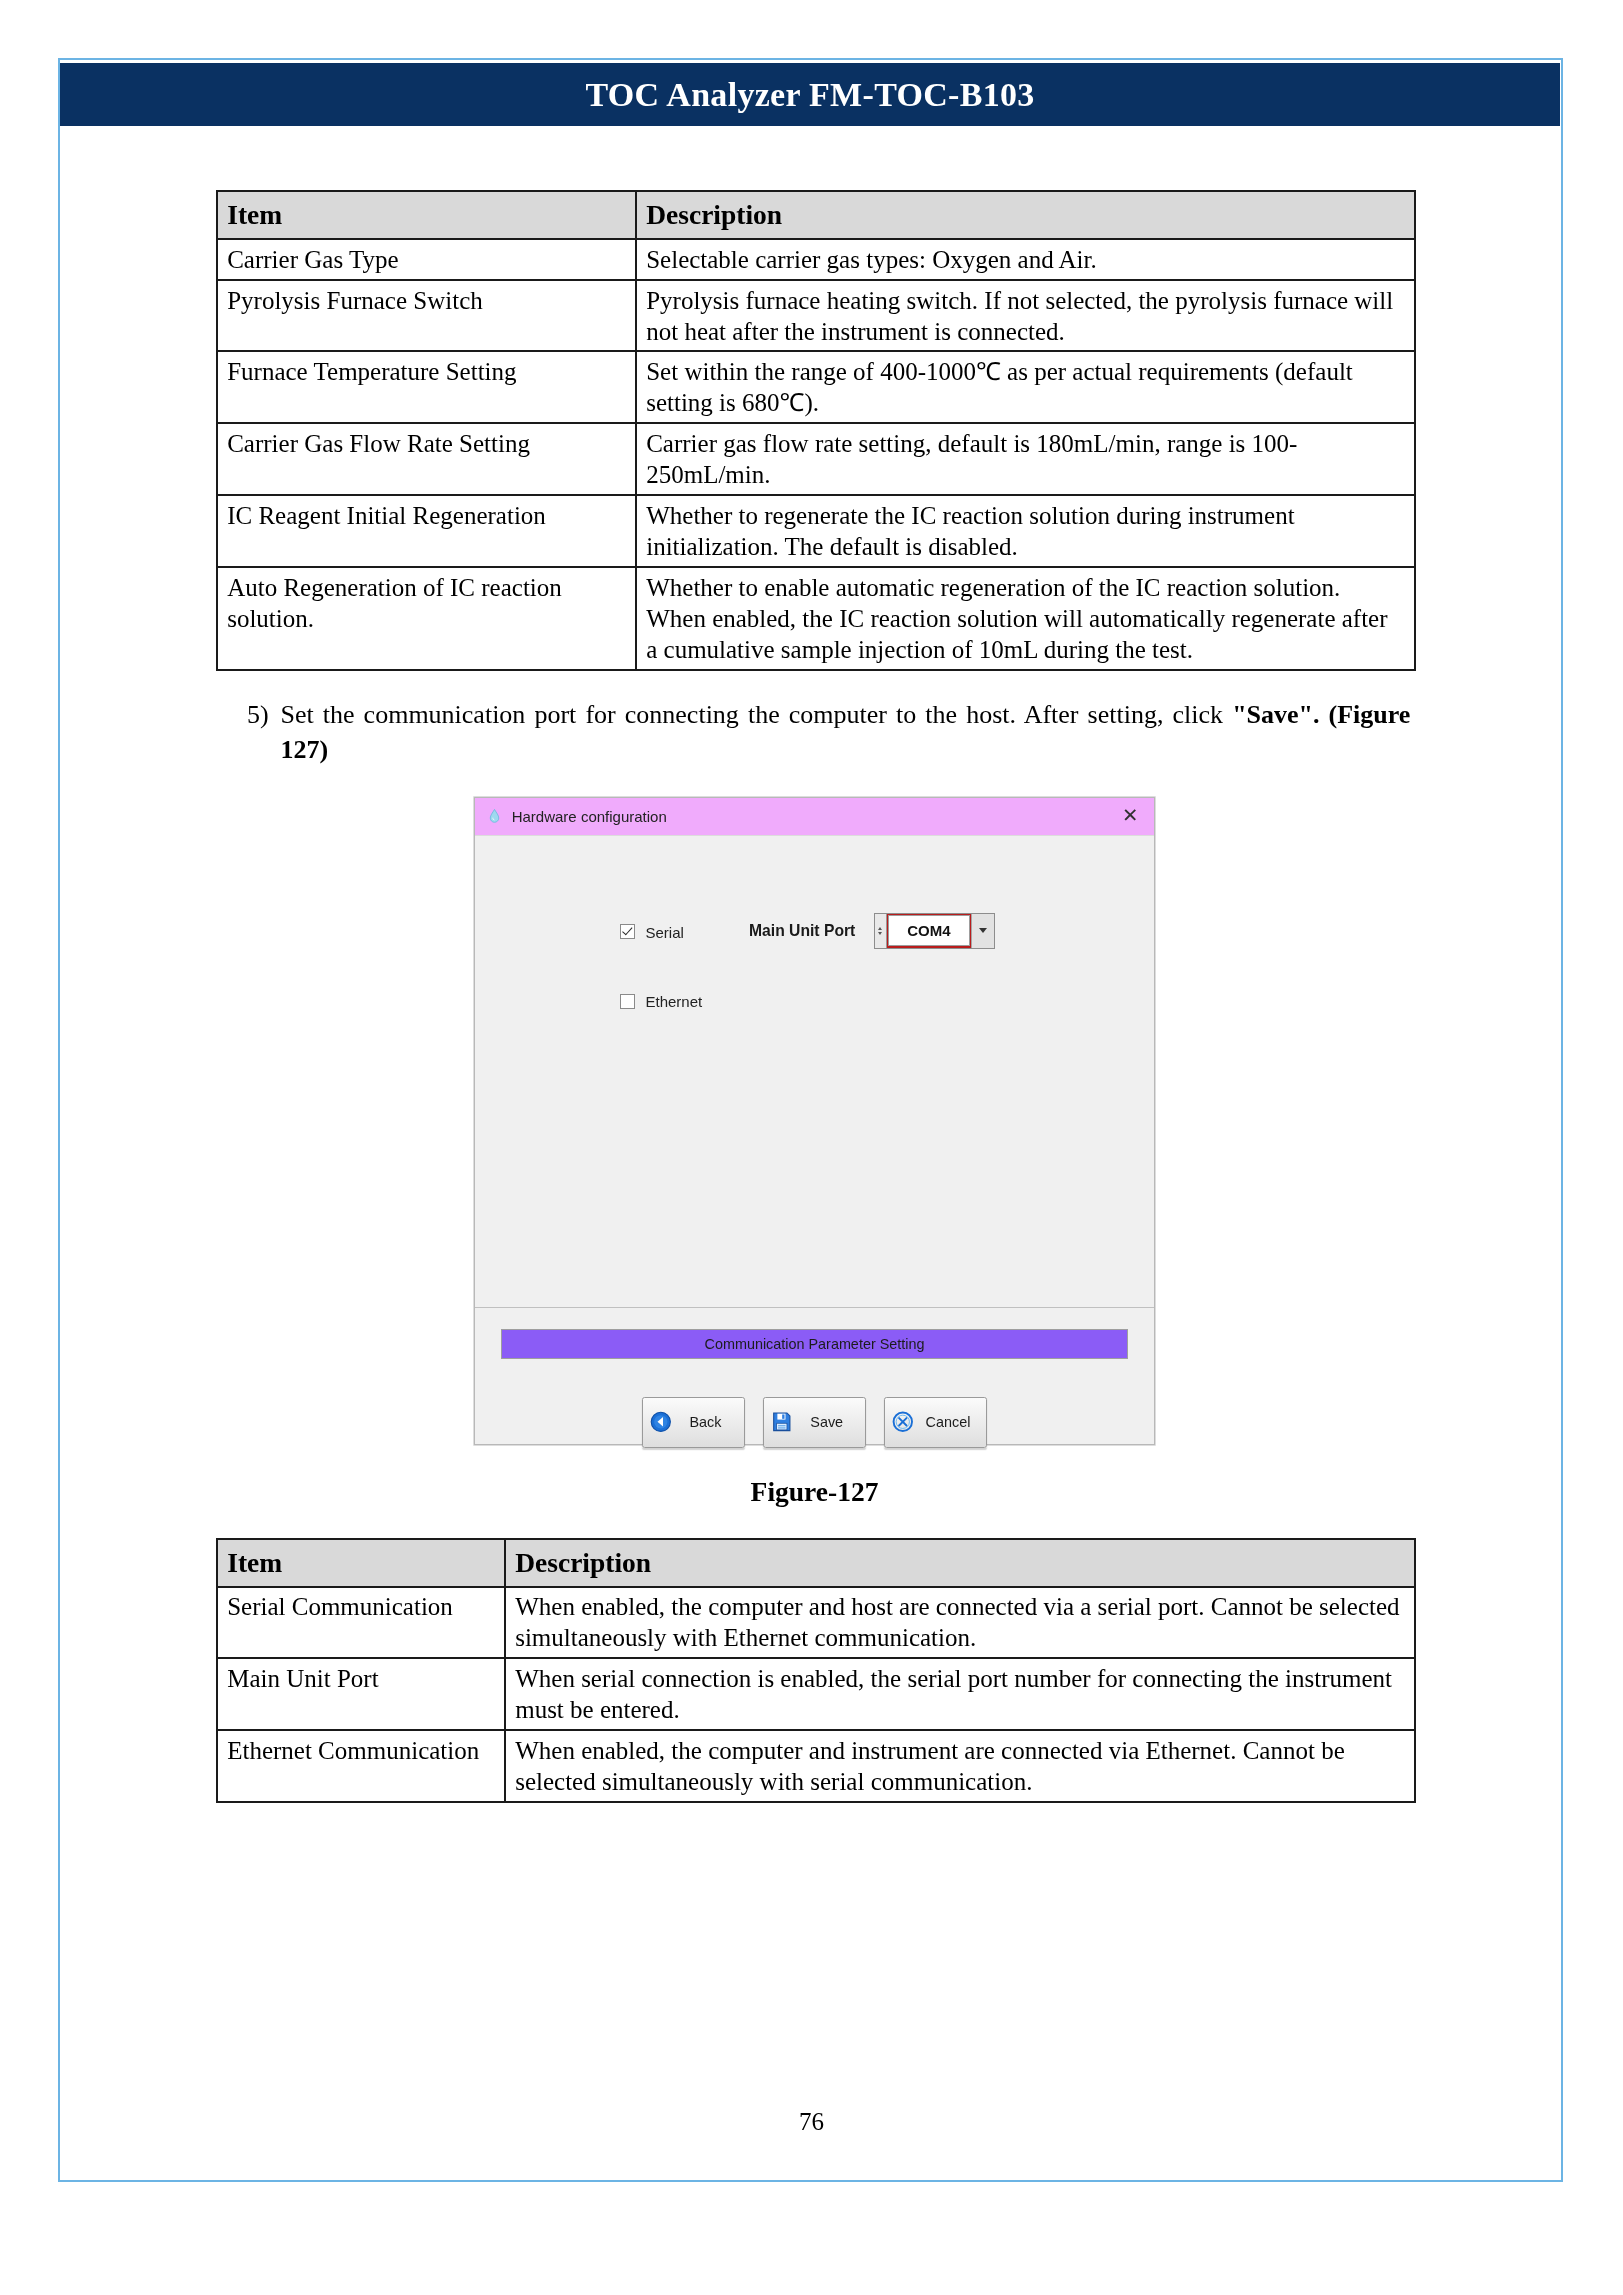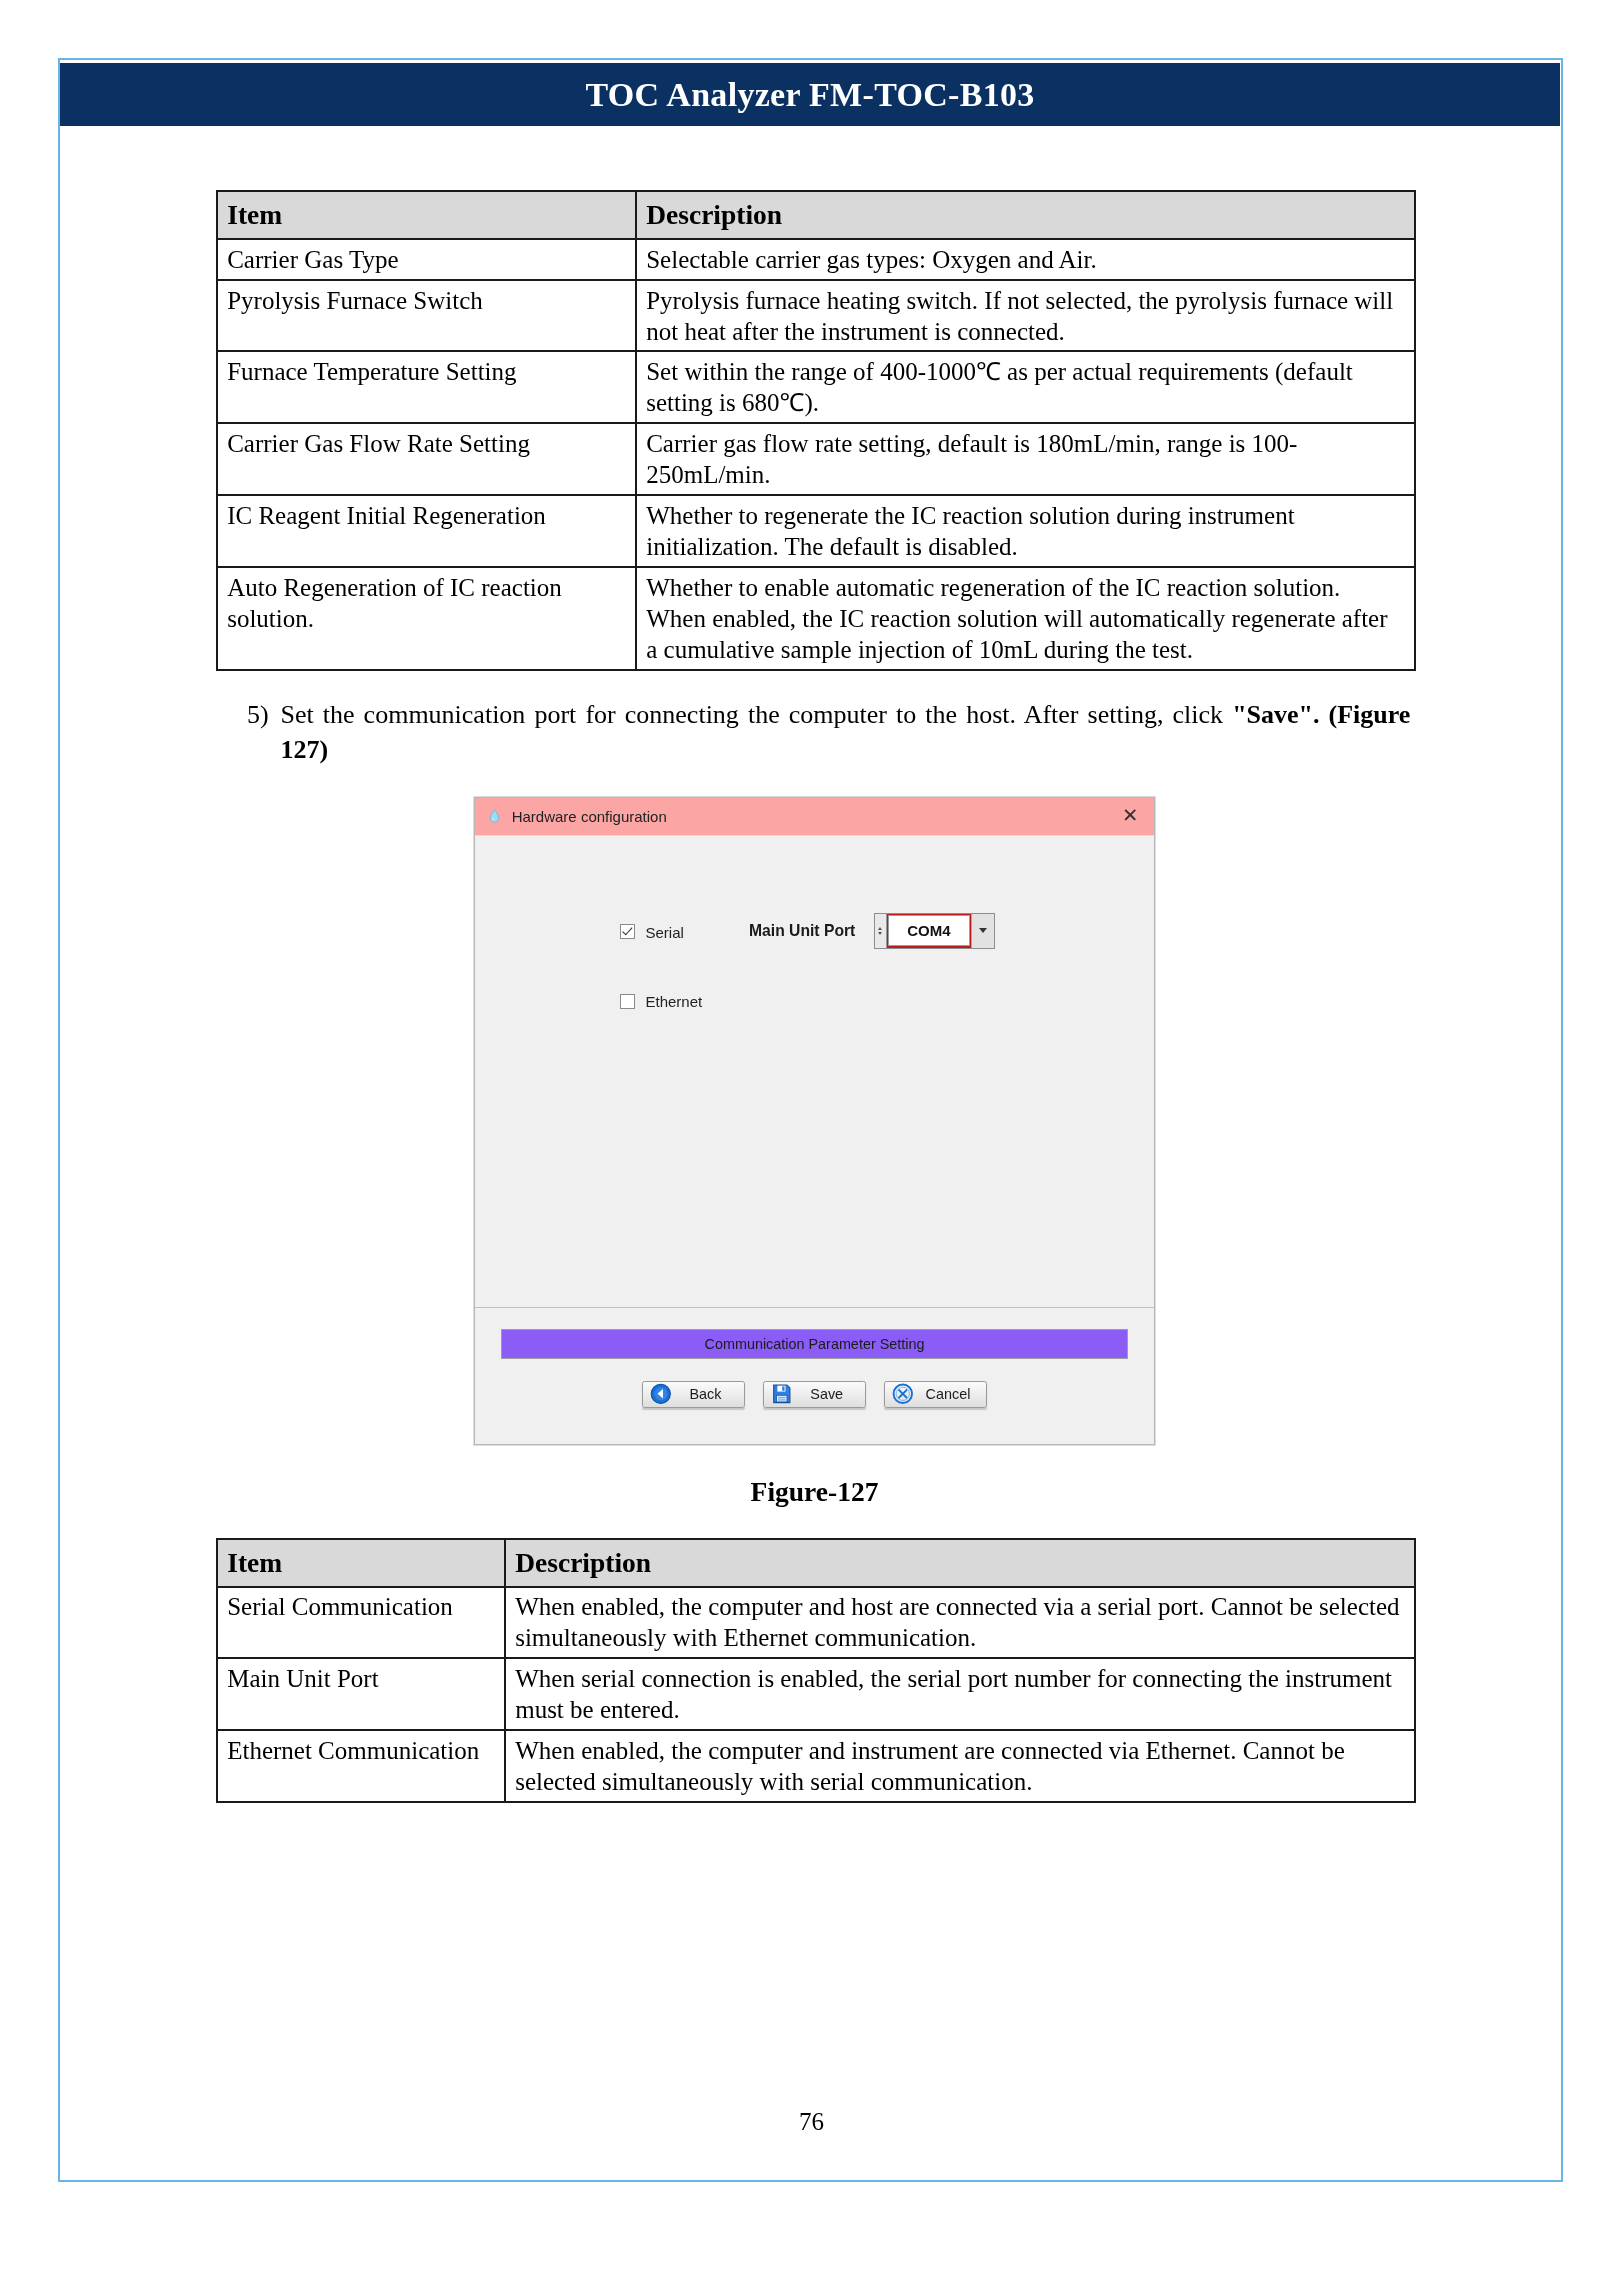--- a/index.html
+++ b/index.html
@@ -119,21 +119,21 @@
     height: 648px;
     background: #f0f0f0;
     border: 1.3px solid #b8b8b8;
     box-sizing: border-box;
     position: relative;
     font-family: "Liberation Sans", sans-serif;
     box-shadow: 0 0 0 0.7px #cfcfcf;
   }
   .dialog-titlebar {
     height: 38px;
-    background: #fca5a5;
+    background: #f0abfc;
     border-bottom: 0.7px solid #dcdcdc;
     display: flex;
     align-items: center;
     padding: 0 10.5px;
     box-sizing: border-box;
   }
   .dialog-appicon {
     width: 17px; height: 17px;
     flex: 0 0 auto;
     margin-right: 9.2px;
@@ -292,29 +292,30 @@
   .btn-row {
     position: absolute;
     left: 0; right: 0;
     top: 73px;
     display: flex;
     justify-content: center;
     gap: 18.3px;
   }
   .dlg-btn {
     width: 103px;
-    height: 27px;
+    height: 51px;
     border: 0.7px solid #9a9a9a;
     border-radius: 2.6px;
     background: linear-gradient(#fbfbfb, #dedede);
     display: flex;
     align-items: center;
     padding-left: 6px;
     box-sizing: border-box;
     box-shadow: 0 1.3px 1.3px rgba(0,0,0,0.18);
+    margin-top: 16px;
   }
   .dlg-btn .bicon {
     width: 23.6px; height: 23.6px;
     flex: 0 0 auto;
     display: block;
   }
   .dlg-btn .blabel {
     flex: 1 1 auto;
     text-align: center;
     font-size: 14.4px;

